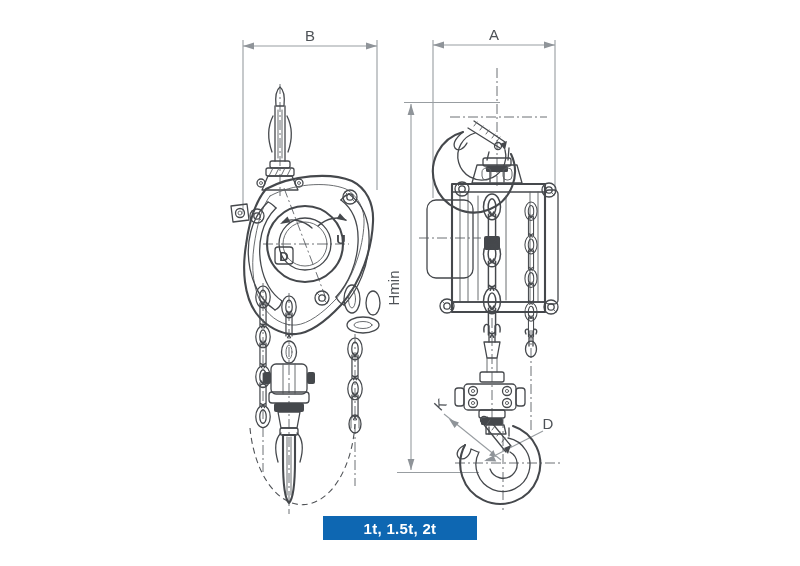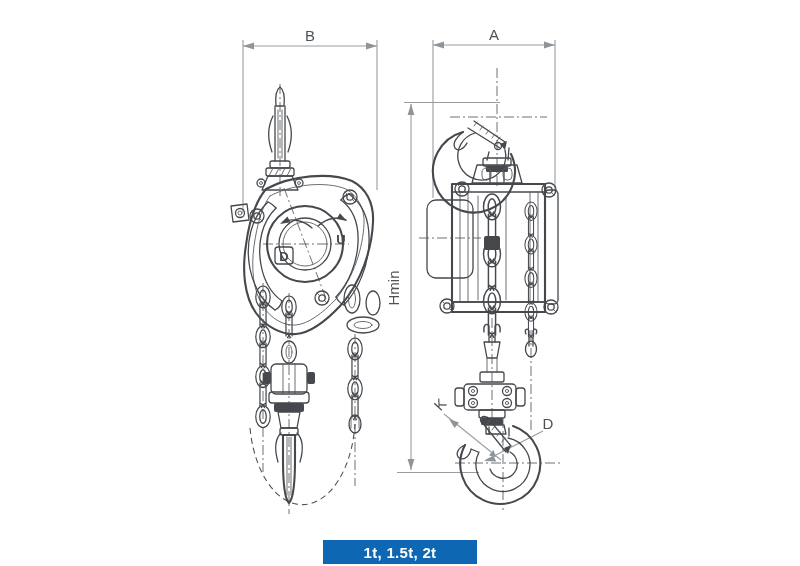--- a/index.html
+++ b/index.html
@@ -10,21 +10,21 @@
   .ln{stroke:#45484c;stroke-width:1.3;fill:none;stroke-linecap:round;stroke-linejoin:round;}
   .ln2{stroke:#45484c;stroke-width:2.1;fill:none;stroke-linecap:round;stroke-linejoin:round;}
   .thin{stroke:#5a5d61;stroke-width:0.9;fill:none;stroke-linecap:round;}
   .dk{fill:#45484c;stroke:none;}
   .cl{stroke:#5c6064;stroke-width:0.9;fill:none;stroke-dasharray:10 3 2 3;}
   .dashln{stroke:#505357;stroke-width:1.1;fill:none;stroke-dasharray:6 4;}
   .dim{stroke:#989da1;stroke-width:1.1;fill:none;}
   .dimf{fill:#8f9499;stroke:none;}
   .dimtxt{fill:#4e5257;font:15px "Liberation Sans",sans-serif;}
   .marktxt{fill:#45484c;font:bold 13px "Liberation Sans",sans-serif;}
-  .badge{position:absolute;left:323px;top:540px;width:154px;height:24px;background:#0e67b2;
+  .badge{position:absolute;left:323px;top:516px;width:154px;height:24px;background:#0e67b2;
          color:#ffffff;display:flex;align-items:center;justify-content:center;
          font-weight:bold;font-size:15px;letter-spacing:.3px;}
 </style>
 </head>
 <body>
 
 <div class="stage">
 <svg width="800" height="566" viewBox="0 0 800 566">
   <defs>
     <g id="cu" fill="none">

